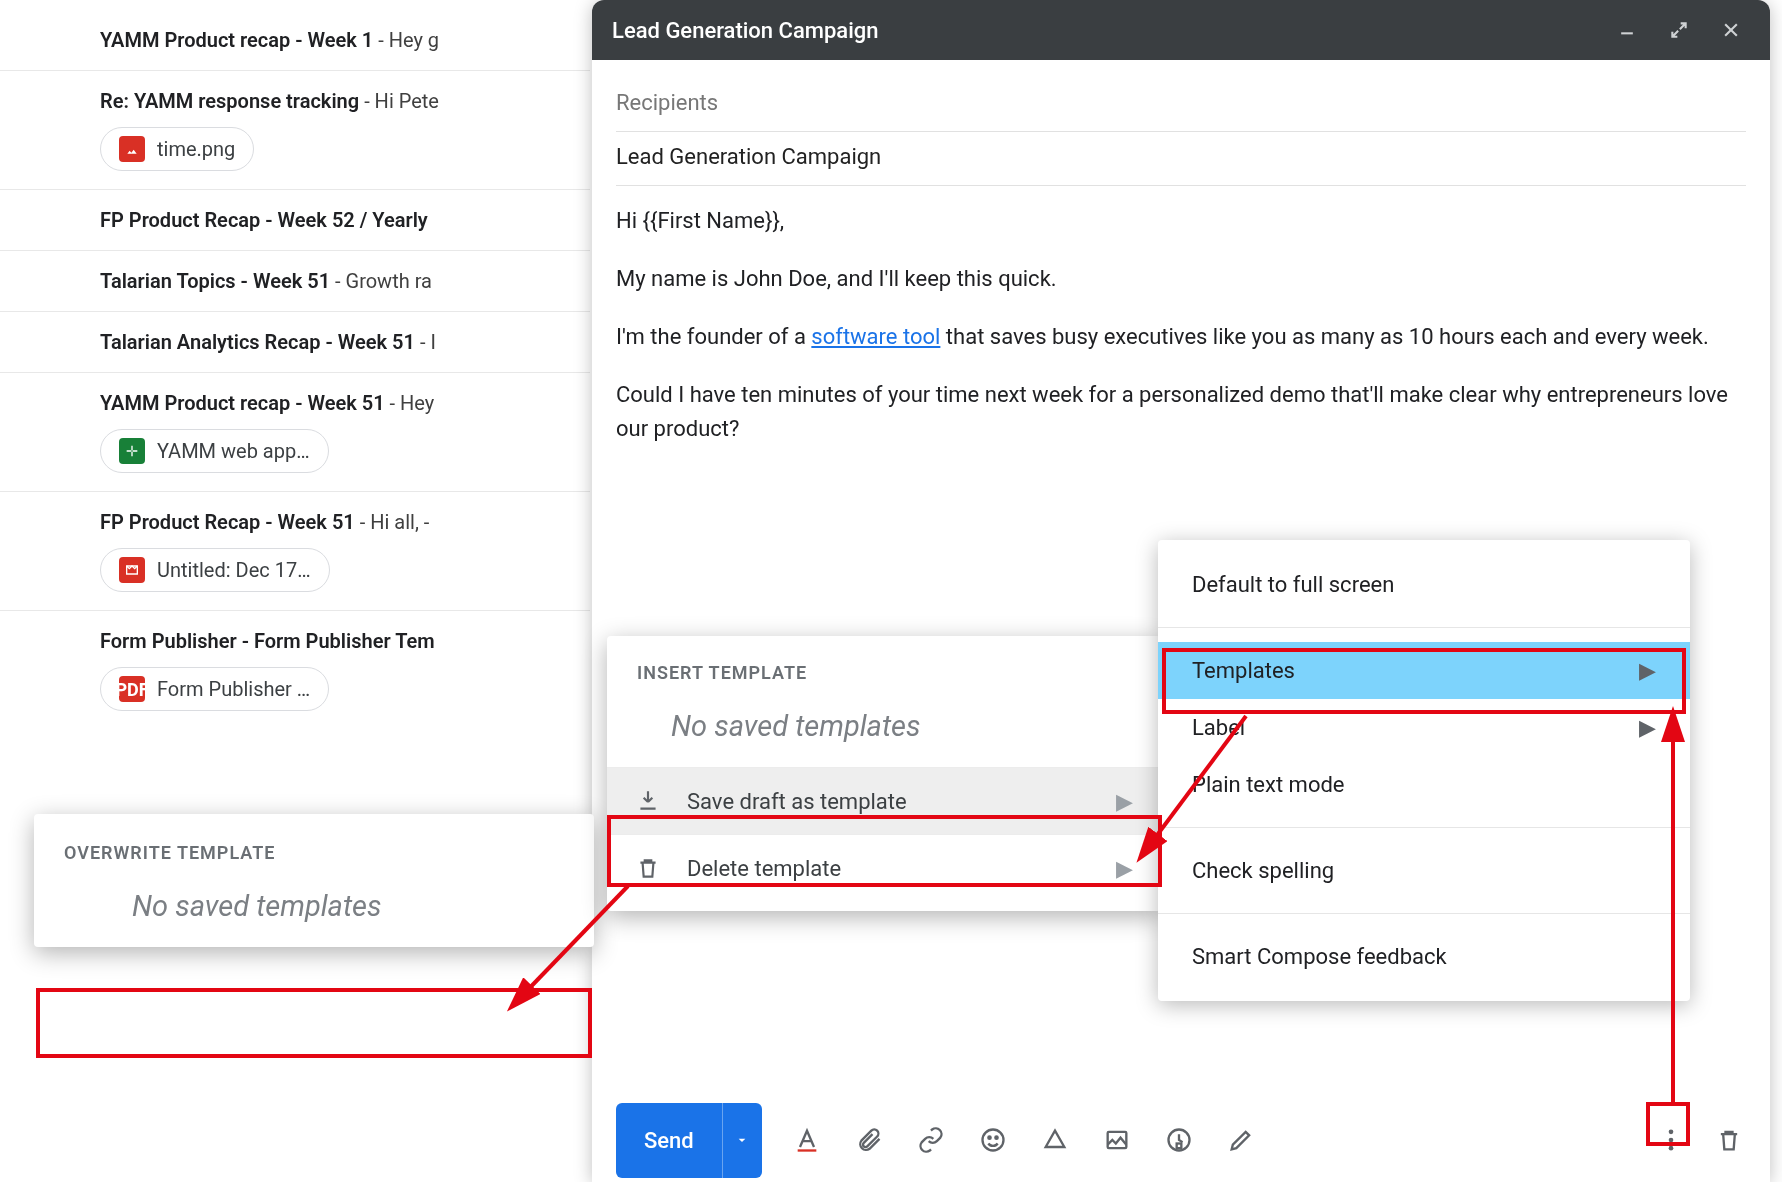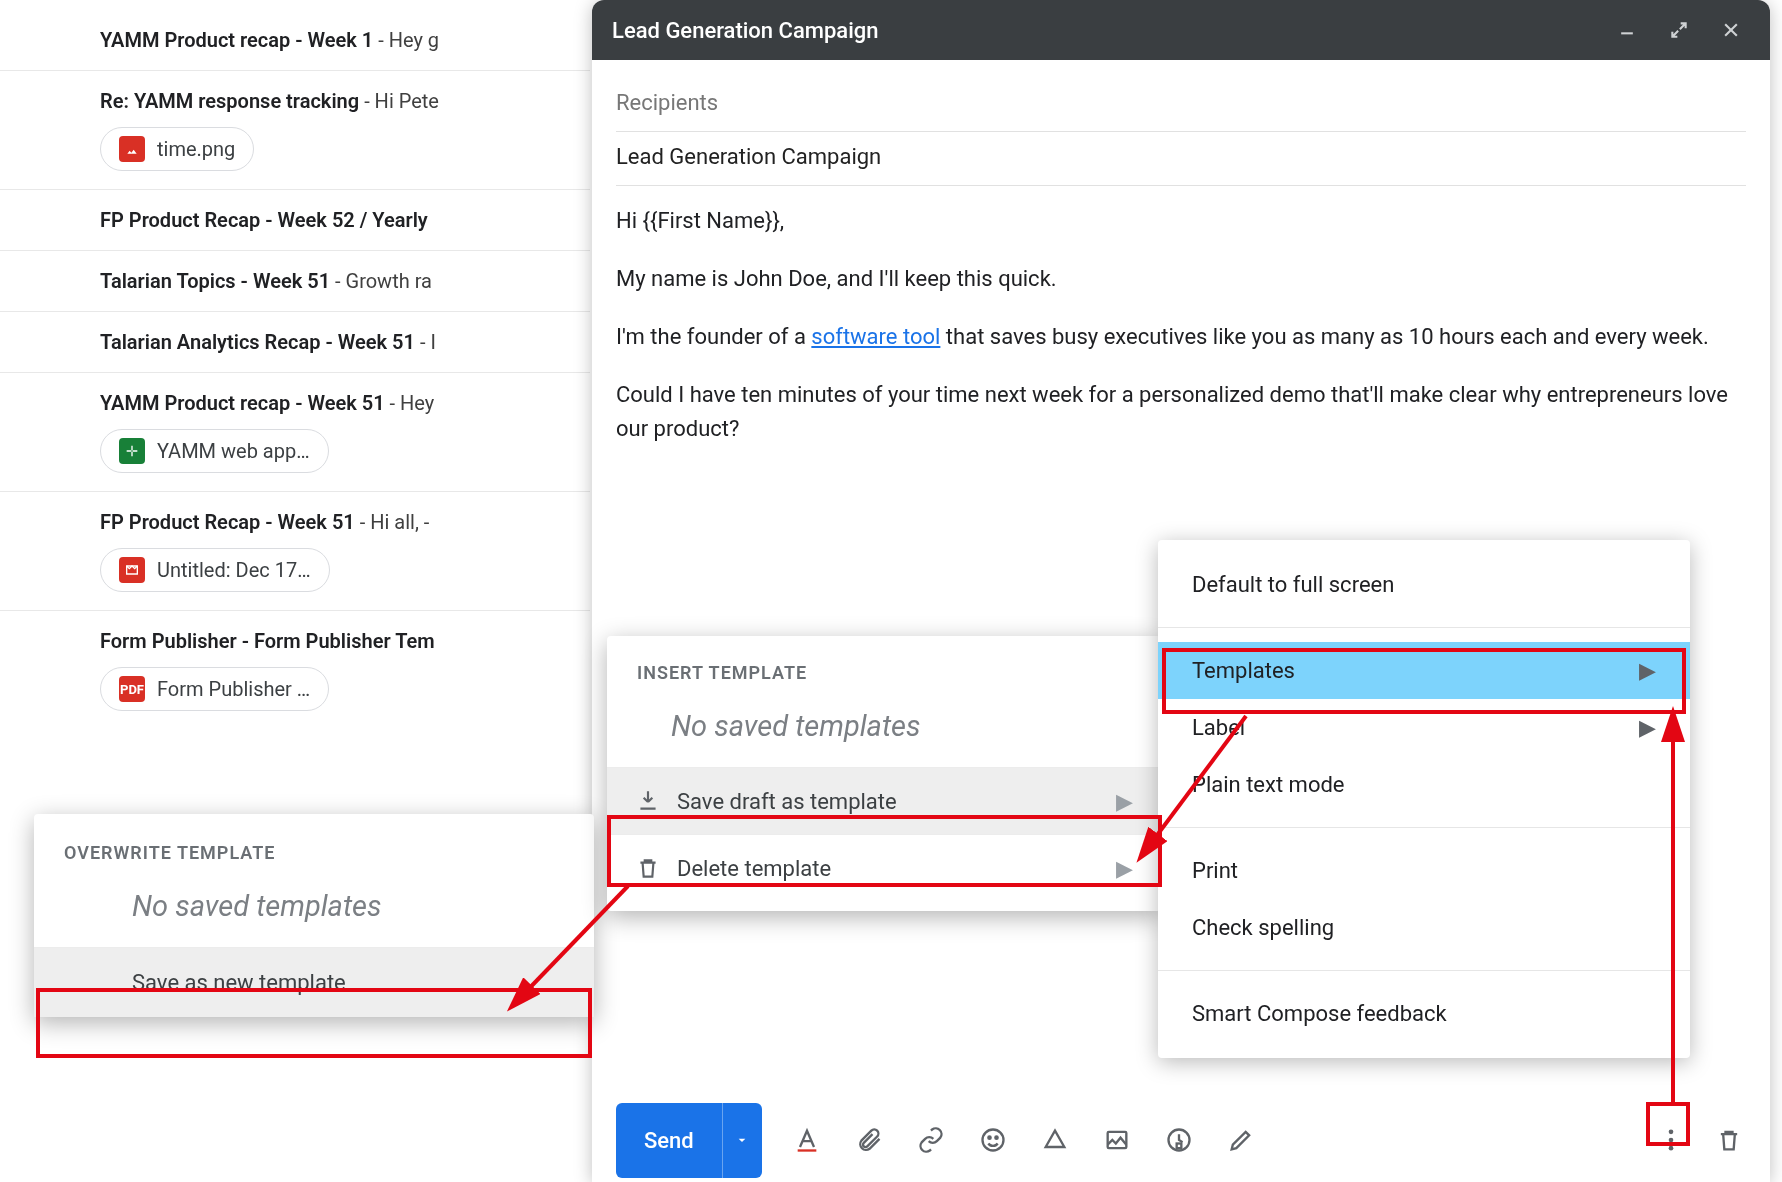--- a/index.html
+++ b/index.html
@@ -40,21 +40,21 @@
     margin-top: 14px;
     font-size: 20px;
     color: #3c4043;
     gap: 12px;
   }
   .chip-icon {
     width: 26px; height: 26px;
     display: inline-flex; align-items: center; justify-content: center;
     border-radius: 4px;
     color: #fff;
-    font-size: 13px;
+    font-size: 18px;
     font-weight: 700;
   }
   .chip-img { background: #d93025; }
   .chip-sheet { background: #188038; }
   .chip-video { background: #d93025; }
   .chip-pdf { background: #d93025; }
 
   
   .compose {
     position: absolute;
@@ -195,21 +195,21 @@
   .tpl-empty {
     padding: 6px 30px 24px 64px;
     font-size: 29px;
     font-style: italic;
     color: #7b7f84;
   }
   .tpl-row {
     padding: 20px 28px;
     display: flex;
     align-items: center;
-    gap: 16px;
+    gap: 26px;
     font-size: 22px;
     color: #3c4043;
     border-top: 1px solid #ececec;
     cursor: pointer;
   }
   .tpl-row .lbl { flex: 1; }
   .tpl-row .caret { color: #9aa0a6; }
   .tpl-row.hl { background: #eeeeee; }
   .tpl-row svg.lead { width: 26px; height: 26px; color: #5f6368; }
 
@@ -419,23 +419,20 @@
   </div>
   <div class="mm-item">
     <span class="lbl">Label</span>
     <span class="caret">▶</span>
   </div>
   <div class="mm-item">
     <span class="lbl">Plain text mode</span>
   </div>
   <div class="mm-sep"></div>
   <div class="mm-item">
-    <span class="lbl">Print</span>
-  </div>
-  <div class="mm-item">
     <span class="lbl">Check spelling</span>
   </div>
   <div class="mm-sep"></div>
   <div class="mm-item">
     <span class="lbl">Smart Compose feedback</span>
   </div>
 </div>
 
 <div class="tpl-menu">
   <div class="tpl-head">INSERT TEMPLATE</div>
@@ -452,23 +449,20 @@
         <path d="M5 7h14M9 7V5h6v2M7 7l1 13h8l1-13"></path>
       </svg>
     <span class="lbl">Delete template</span>
     <span class="caret">▶</span>
   </div>
 </div>
 
 <div class="save-menu">
   <div class="tpl-head" style="padding-left:30px">OVERWRITE TEMPLATE</div>
   <div class="tpl-empty">No saved templates</div>
-  <div class="tpl-row hl">
-    <span class="lbl">Save as new template</span>
-  </div>
 </div>
 
 <div class="anno" style="left:1162px; top:648px; width:524px; height:66px;"></div>
 <div class="anno" style="left:607px; top:815px; width:555px; height:72px;"></div>
 <div class="anno" style="left:36px; top:988px; width:556px; height:70px;"></div>
 <div class="anno" style="left:1646px; top:1102px; width:44px; height:44px;"></div>
 
 <svg class="anno-arrow" style="left:1658px; top:716px;" width="30" height="386">
   <defs>
       <marker id="ah1" markerWidth="10" markerHeight="10" refX="5" refY="3" orient="auto">

